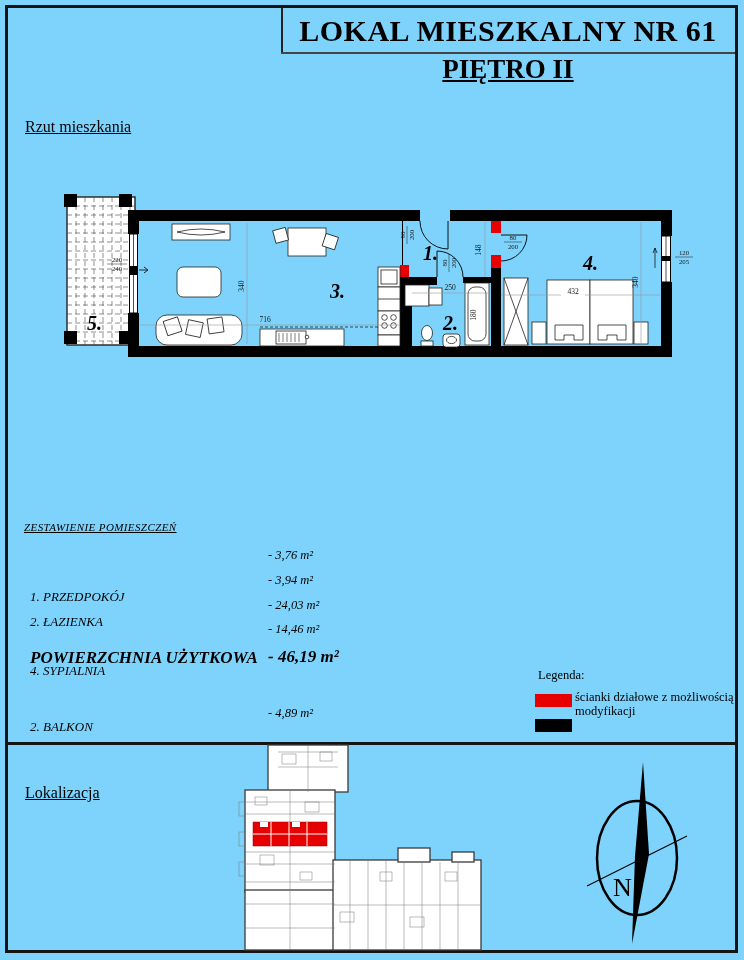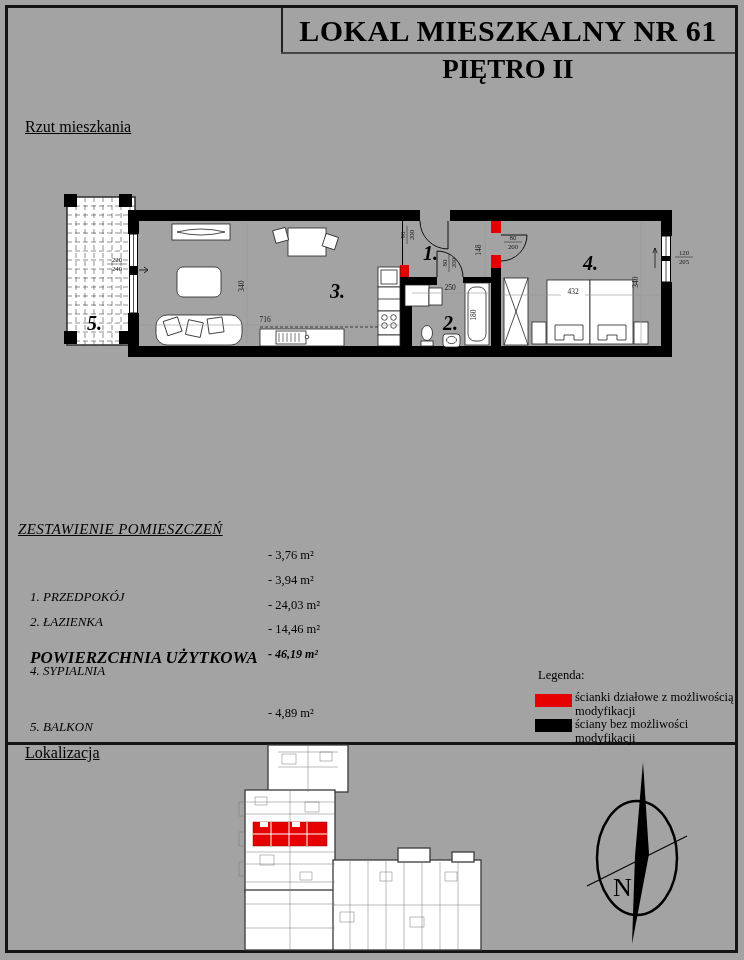--- a/index.html
+++ b/index.html
@@ -1,32 +1,32 @@
 <!DOCTYPE html>
 <html><head>
 <meta charset="utf-8">
 <style>
   html,body{margin:0;padding:0;background:#e8e8e8;}
-  .page{position:relative;width:744px;height:960px;background:#a3a3a3;overflow:hidden;
+  .page{position:relative;width:744px;height:960px;background:#7dd3fc;overflow:hidden;
         font-family:"Liberation Serif","DejaVu Serif",serif;color:#000;}
   .abs{position:absolute;}
   .page-border{left:5px;top:5px;width:733px;height:948px;border:3px solid #141414;box-sizing:border-box;}
   .titleblock-vline{left:281px;top:8px;width:2px;height:45px;background:#222;}
   .title-main{left:281px;top:14px;width:454px;text-align:center;font-size:30px;font-weight:bold;letter-spacing:.5px;}
   .title-underline{left:281px;top:52px;width:454px;height:2px;background:#444;}
-  .title-sub{left:281px;top:54px;width:454px;text-align:center;font-size:27px;font-weight:bold;}
+  .title-sub{left:281px;top:54px;width:454px;text-align:center;font-size:27px;font-weight:bold;text-decoration:underline;}
   .section-label{font-size:16px;text-decoration:underline;margin-top:32px;}
   .rzut{left:25px;top:86px;}
-  .lokalizacja{left:25px;top:712px;}
+  .lokalizacja{left:25px;top:752px;}
   .divider{left:5px;top:742px;width:733px;height:3px;background:#141414;}
-  .tbl-heading{left:18px;top:521px;font-size:15px;font-style:italic;text-decoration:underline;letter-spacing:.4px;}
+  .tbl-heading{left:24px;top:521px;font-size:11px;font-style:italic;text-decoration:underline;letter-spacing:.4px;}
   .row-label{left:30px;font-size:13px;font-style:italic;margin-top:41px;}
-  .row-value{left:268px;font-size:12.5px;}
+  .row-value{left:268px;font-size:12.5px;font-style:italic;}
   .row-total-label{left:30px;font-size:17px;font-style:italic;font-weight:bold;}
-  .row-total-value{left:268px;font-size:12px;font-style:italic;font-weight:bold;}
+  .row-total-value{left:268px;font-size:17px;font-style:italic;font-weight:bold;}
   .legend-heading{left:538px;top:668px;font-size:12.5px;}
   .legend-text{font-size:12.5px;line-height:14px;width:160px;}
   .swatch{width:37px;height:13px;}
   .swatch-red{background:var(--red);}
   .swatch-black{background:#000;}
   :root{--red:#e60000;}
   svg text{font-family:"Liberation Serif","DejaVu Serif",serif;}
   .dim{font-size:7.5px;fill:#1a1a1a;}
   .frac{font-size:6.8px;fill:#1a1a1a;}
   .roomnum{font-size:20px;font-weight:bold;font-style:italic;fill:#000;}
@@ -218,28 +218,27 @@
 
   <div class="abs row-label" style="top:548px">1. PRZEDPOKÓJ</div>
   <div class="abs row-value" style="top:548px">-  3,76 m²</div>
   <div class="abs row-label" style="top:573px">2. ŁAZIENKA</div>
   <div class="abs row-value" style="top:573px">-  3,94 m²</div>
   <div class="abs row-value" style="top:598px">-  24,03 m²</div>
   <div class="abs row-label" style="top:622px">4. SYPIALNIA</div>
   <div class="abs row-value" style="top:622px">-  14,46 m²</div>
   <div class="abs row-total-label" style="top:648px">POWIERZCHNIA UŻYTKOWA</div>
   <div class="abs row-total-value" style="top:647px">-  46,19 m²</div>
-  <div class="abs row-label" style="top:678px">5. BALKON</div>
+  <div class="abs row-label" style="top:678px">2. BALKON</div>
   <div class="abs row-value" style="top:706px">-  4,89 m²</div>
 
   <div class="abs legend-heading">Legenda:</div>
   <div class="abs swatch swatch-red" style="left:535px;top:694px"></div>
   <div class="abs legend-text" style="left:575px;top:690px">ścianki działowe z możliwością modyfikacji</div>
   <div class="abs swatch swatch-black" style="left:535px;top:719px"></div>
-  <div class="abs legend-text" style="left:575px;top:717px">ściany bez możliwości modyfikacji</div>
 
   <div class="abs section-label lokalizacja">Lokalizacja</div>
 
   <svg class="abs" style="left:230px;top:742px" width="270" height="212" viewBox="0 0 270 212">
     <g fill="#fff" stroke="#3a3a3a" stroke-width="1.3">
       <rect x="38" y="3" width="80" height="47"></rect>
       <rect x="15" y="48" width="90" height="102"></rect>
       <rect x="15" y="148" width="90" height="60"></rect>
       <rect x="103" y="118" width="148" height="90"></rect>
       <rect x="168" y="106" width="32" height="14"></rect>

